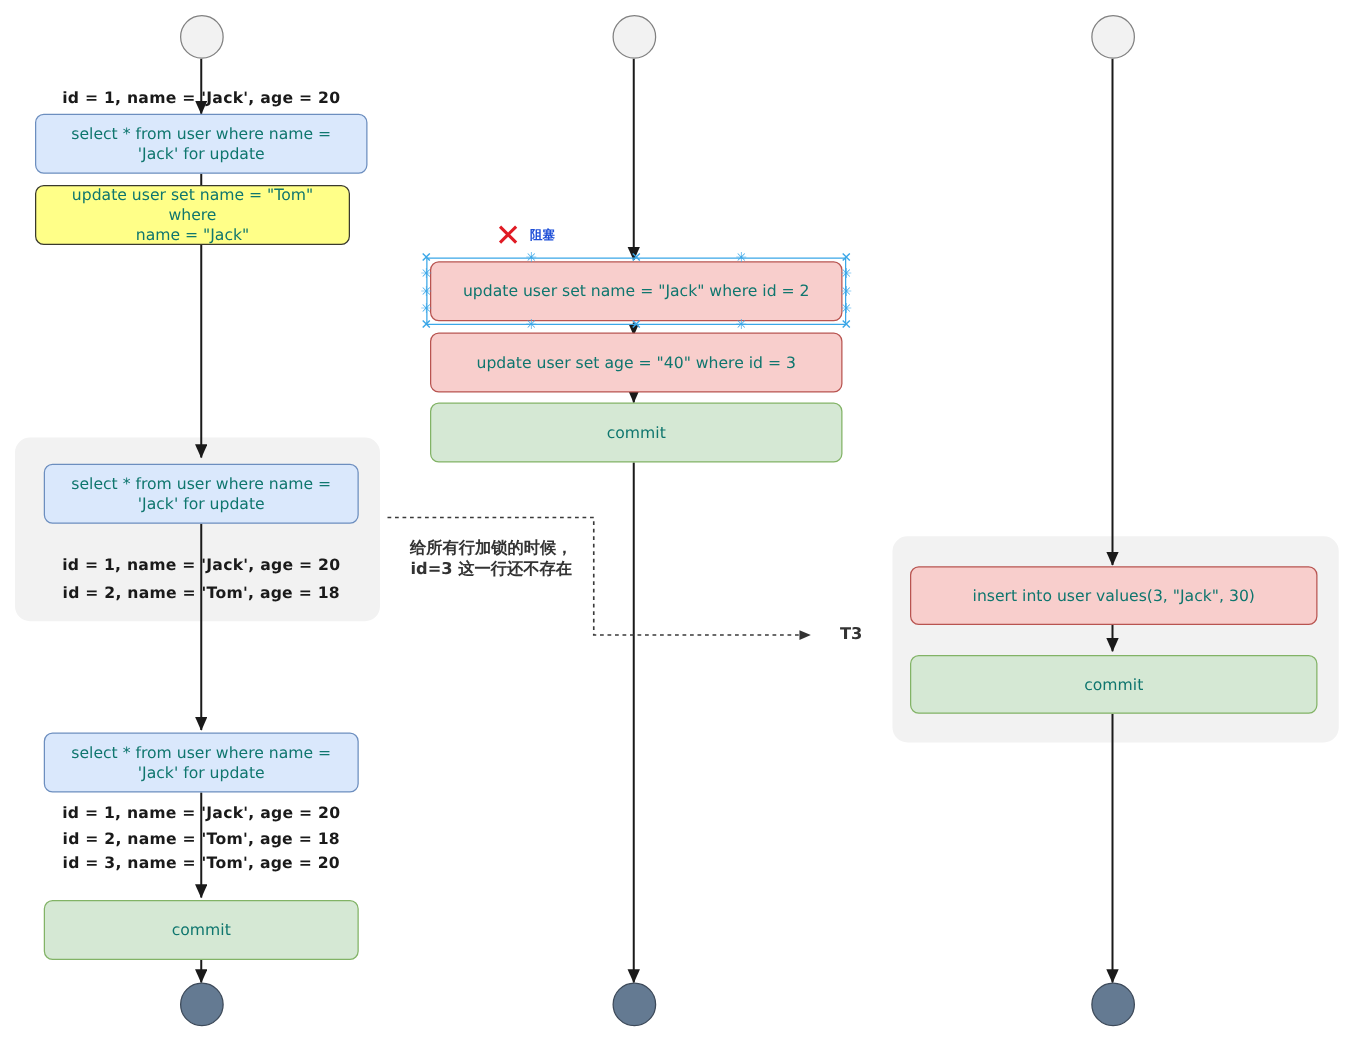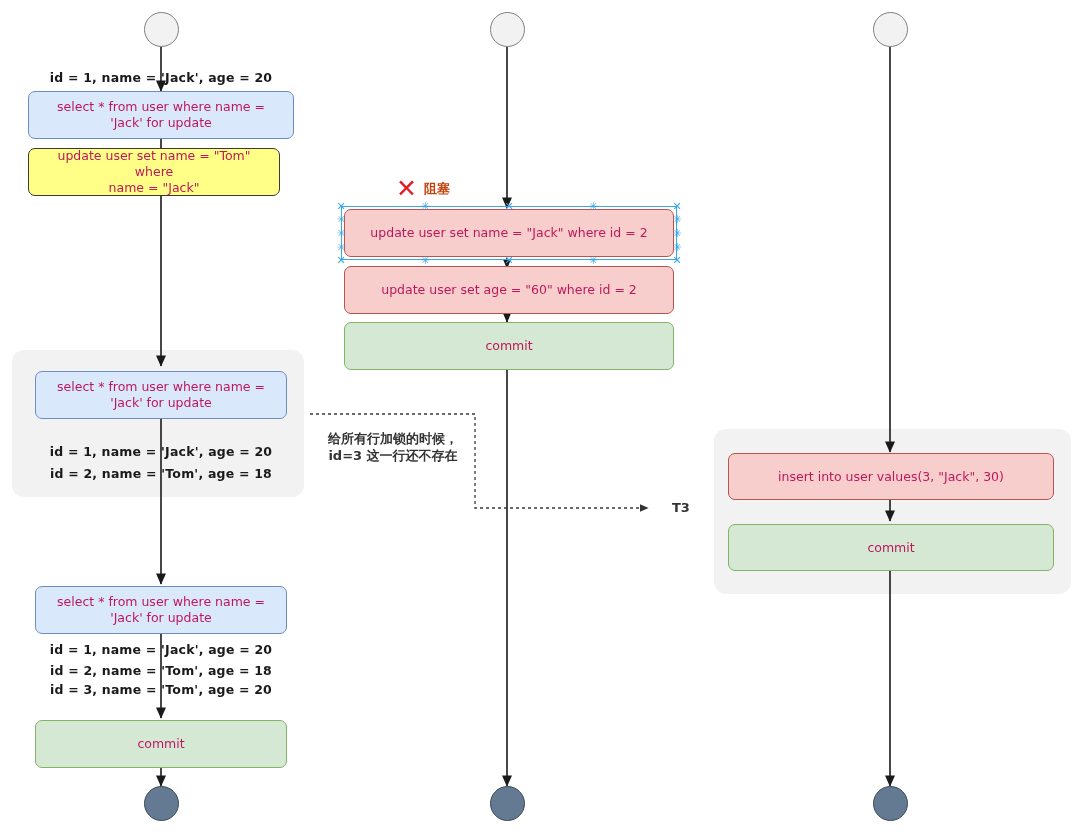--- a/index.html
+++ b/index.html
@@ -4,39 +4,39 @@
 <style>
   html,body{margin:0;padding:0;background:#ffffff;}
   body{width:1090px;height:832px;position:relative;overflow:hidden;
        font-family:"DejaVu Sans","Liberation Sans",sans-serif;
        -webkit-font-smoothing:antialiased;}
   #canvas{position:absolute;left:0;top:0;width:1090px;height:675px;}
   #svg-layer{position:absolute;left:0;top:0;width:1090px;height:832px;pointer-events:none;}
 
   .node{position:absolute;box-sizing:border-box;border-radius:7px;
         display:flex;align-items:center;justify-content:center;text-align:center;
-        font-size:12.5px;line-height:16px;color:#be185d;padding:2px 8px;}
+        font-size:12.5px;line-height:16px;color:#0f766e;padding:2px 8px;}
   .n-blue{background:#dae8fc;border:1.3px solid #6c8ebf;}
   .n-yellow{background:#ffff88;border:1.3px solid #3a3a2e;}
   .n-red{background:#f8cecc;border:1.3px solid #b85450;}
   .n-green{background:#d5e8d4;border:1.3px solid #82b366;}
 
   .group-box{position:absolute;background:#f2f2f2;border-radius:12px;}
 
   .result-line{position:absolute;font-size:12.5px;line-height:21px;color:#1a1a1a;
                font-weight:600;letter-spacing:.2px;white-space:nowrap;text-align:center;}
 
   .circle-start{position:absolute;width:35px;height:35px;border-radius:50%;
                 background:#f2f2f2;border:1.4px solid #808080;box-sizing:border-box;}
   .circle-end{position:absolute;width:35px;height:35px;border-radius:50%;
               background:#647a92;border:1.4px solid #3d4a5a;box-sizing:border-box;}
 
   .blocked-x{position:absolute;color:#e01b24;font-weight:bold;font-size:25px;
              line-height:25px;font-family:"DejaVu Sans",sans-serif;}
-  .blocked-label{position:absolute;color:#c2410c;font-weight:bold;font-size:13px;
+  .blocked-label{position:absolute;color:#1d4ed8;font-weight:bold;font-size:10px;
                  line-height:16px;}
 
   .annot{position:absolute;font-size:13px;line-height:17px;color:#333;
          font-weight:bold;text-align:center;white-space:pre-line;}
   .t3-label{position:absolute;font-size:13px;font-weight:bold;color:#333;}
 
   .sel-handle{position:absolute;color:#3ba7e8;font-size:11px;line-height:11px;
               font-weight:bold;font-family:"DejaVu Sans",sans-serif;
               transform:translate(-50%,-50%);}
   .sel-outline{position:absolute;box-sizing:border-box;border:1px solid #3ba7e8;}
@@ -126,21 +126,21 @@
   <div class="sel-handle" style="left:677px;top:260px;">✕</div>
   <div class="sel-handle" style="left:425px;top:206px;">✳</div>
   <div class="sel-handle" style="left:593px;top:206px;">✳</div>
   <div class="sel-handle" style="left:425px;top:260px;">✳</div>
   <div class="sel-handle" style="left:593px;top:260px;">✳</div>
   <div class="sel-handle" style="left:341px;top:219px;">✳</div>
   <div class="sel-handle" style="left:341px;top:247px;">✳</div>
   <div class="sel-handle" style="left:677px;top:219px;">✳</div>
   <div class="sel-handle" style="left:677px;top:247px;">✳</div>
 
-  <div class="node n-red" style="left:344px;top:266px;width:330px;height:48px;">update user set age = "60" where id = 2</div>
+  <div class="node n-red" style="left:344px;top:266px;width:330px;height:48px;">update user set age = "40" where id = 3</div>
 
   <div class="node n-green" style="left:344px;top:322px;width:330px;height:48px;">commit</div>
 
   <div class="circle-end" style="left:490px;top:786px;"></div>
 
   <div class="annot" style="left:312px;top:430px;width:162px;">给所有行加锁的时候，
 id=3 这一行还不存在</div>
   <div class="t3-label" style="left:672px;top:500px;">T3</div>
 
   <div class="circle-start" style="left:873px;top:12px;"></div>

